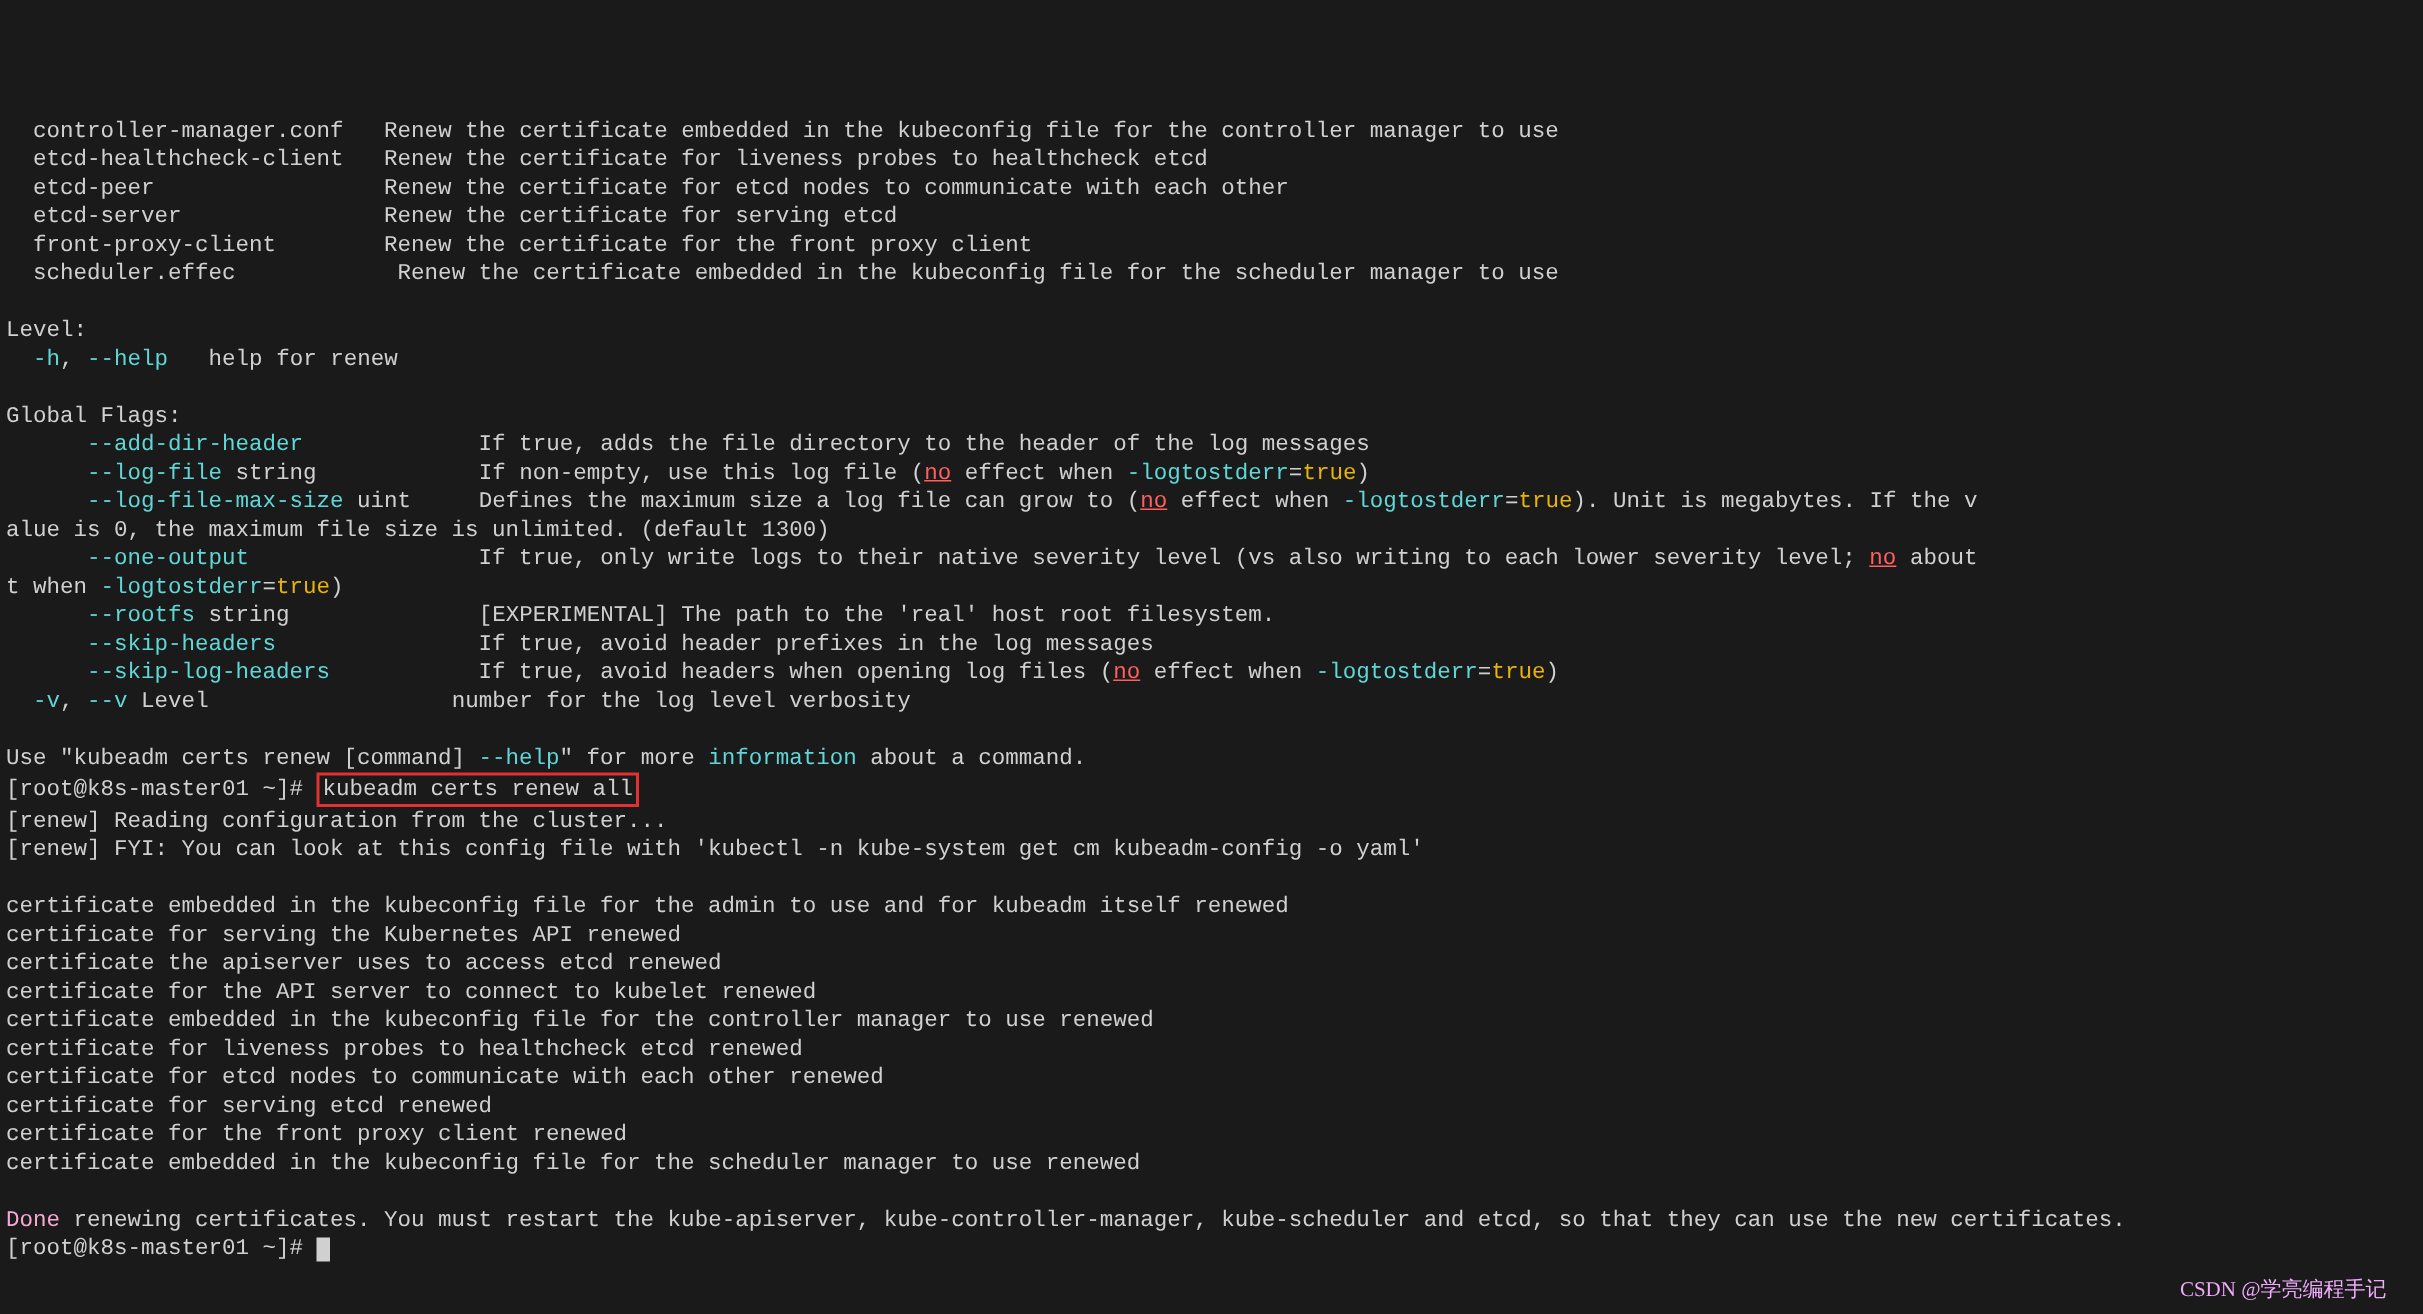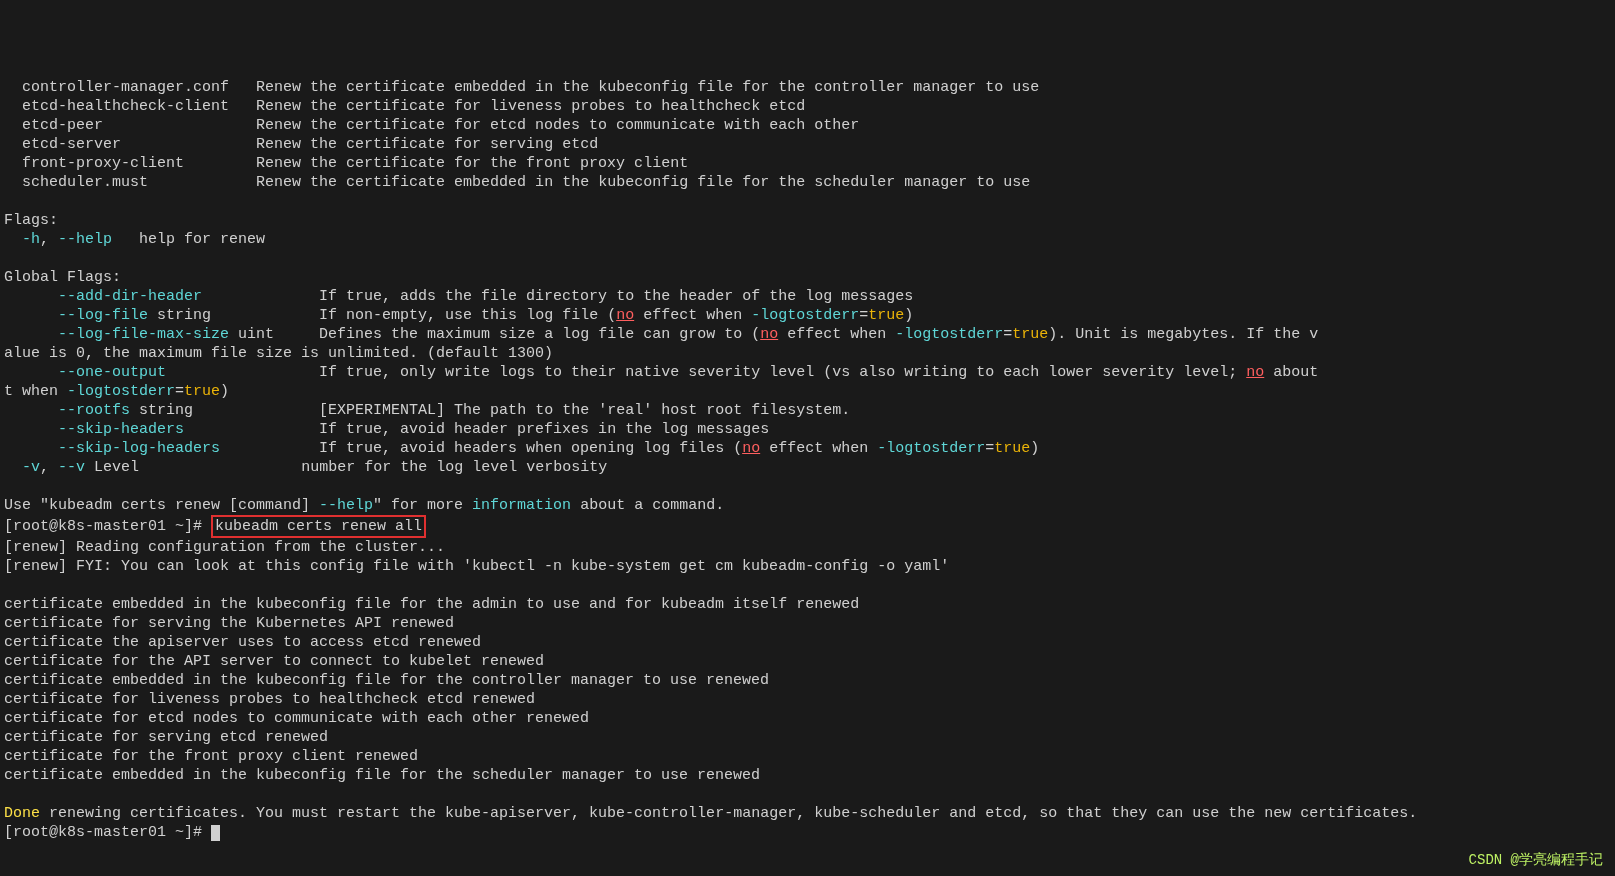--- a/index.html
+++ b/index.html
@@ -10,58 +10,58 @@
     font-family: "Consolas", "Courier New", monospace;
     font-size: 15px;
     line-height: 19px;
     white-space: pre;
     overflow-x: auto;
   }
   .terminal {
     padding: 2px 4px;
   }
   .cyan { color: #5fd7d7; }
-  .magenta { color: #fde047; }
+  .magenta { color: #f9a8d4; }
   .red { color: #ff5f5f; text-decoration: underline; }
   .green { color: #eab308; }
   .red-box {
     border: 2px solid #e03030;
     padding: 0 2px;
     display: inline-block;
     text-align: right;
   }
   .cursor {
     display: inline-block;
     width: 9px;
     height: 16px;
     background: #d0d0d0;
     vertical-align: text-bottom;
   }
   .watermark {
     position: fixed;
-    right: 12px;
+    right: 24px;
     bottom: 6px;
-    color: #bef264;
-    font-family: Liberation Mono, monospace;
+    color: #f0abfc;
+    font-family: Liberation Serif, serif;
     font-size: 14px;
   }
 </style>
 </head>
 <body>
 
 
 
 <div class="terminal"><span>  <span>controller-manager.conf</span>   <span>Renew the certificate embedded in the kubeconfig file for the controller manager to use</span></span>
 <span>  <span>etcd-healthcheck-client</span>   <span>Renew the certificate for liveness probes to healthcheck etcd</span></span>
 <span>  <span>etcd-peer</span>                 <span>Renew the certificate for etcd nodes to communicate with each other</span></span>
 <span>  <span>etcd-server</span>               <span>Renew the certificate for serving etcd</span></span>
 <span>  <span>front-proxy-client</span>        <span>Renew the certificate for the front proxy client</span></span>
-<span>  <span>scheduler.must</span>            <span>Renew the certificate embedded in the kubeconfig file for the scheduler manager to use</span></span>
+<span>  <span>scheduler.effec</span>            <span>Renew the certificate embedded in the kubeconfig file for the scheduler manager to use</span></span>
 
-<span>Flags:</span>
+<span>Level:</span>
   <span class="cyan">-h</span>, <span class="cyan">--help</span>   <span>help for renew</span>
 
 <span>Global Flags:</span>
       <span class="cyan">--add-dir-header</span>             <span>If true, adds the file directory to the header of the log messages</span>
       <span class="cyan">--log-file</span> <span>string</span>            <span>If non-empty, use this log file (</span><span class="red">no</span><span> effect when </span><span class="cyan">-logtostderr</span><span>=</span><span class="green">true</span><span>)</span>
       <span class="cyan">--log-file-max-size</span> <span>uint</span>     <span>Defines the maximum size a log file can grow to (</span><span class="red">no</span><span> effect when </span><span class="cyan">-logtostderr</span><span>=</span><span class="green">true</span><span>). Unit is megabytes. If the v</span>
 <span>alue is 0, the maximum file size is unlimited. (default 1300)</span>
       <span class="cyan">--one-output</span>                 <span>If true, only write logs to their native severity level (vs also writing to each lower severity level; </span><span class="red">no</span><span> about</span>
 <span>t when </span><span class="cyan">-logtostderr</span><span>=</span><span class="green">true</span><span>)</span>
       <span class="cyan">--rootfs</span> <span>string</span>              <span>[EXPERIMENTAL] The path to the 'real' host root filesystem.</span>

